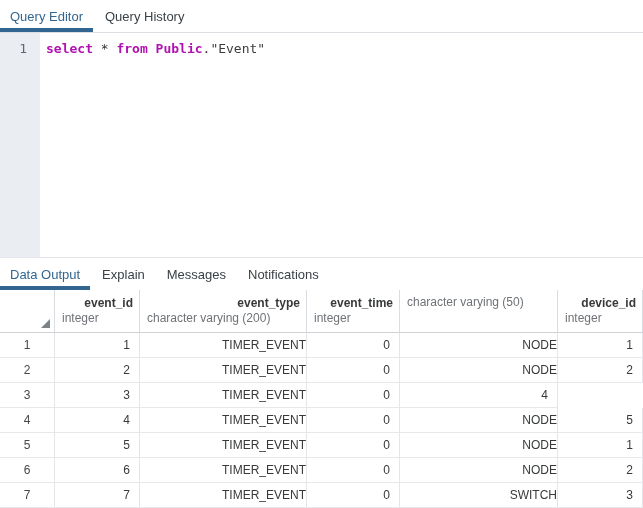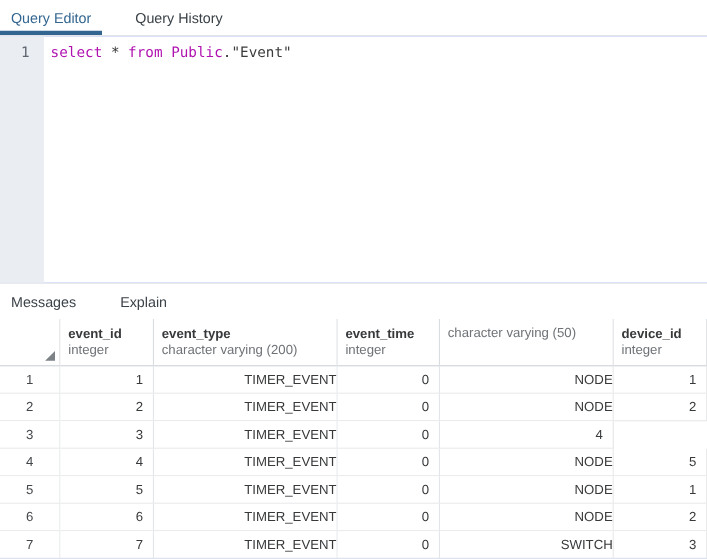--- a/index.html
+++ b/index.html
@@ -30,21 +30,21 @@
   .tabbar.output{height:33px;border-top:1px solid #e2e4e8;}
   .tab{
     font-size:13px;
     color:#3a4147;
     padding:0 10px;
     display:flex;
     align-items:center;
     cursor:pointer;
     white-space:nowrap;
   }
-  .tab + .tab{margin-left:20px;}
+  .tab + .tab{margin-left:2px;}
   .tab.active{
     color:var(--accent);
     box-shadow:inset 0 -4px 0 var(--accent);
   }
   
   .editor{
     height:224px;
     display:flex;
     background:#ffffff;
     position:relative;
@@ -58,40 +58,41 @@
     text-align:right;
     padding:7px 13px 0 0;
     color:#5f6670;
     flex:0 0 40px;
   }
   .code{
     flex:1;
     padding:7px 0 0 6px;
     white-space:pre;
   }
-  .tok-keyword{color:var(--kw);font-weight:normal;}
+  .tok-keyword{color:var(--kw);font-weight:bold;}
   .tok-operator{color:var(--plain);}
   .tok-plain{color:var(--plain);}
   .tok-string{color:var(--string);}
   
   .grid{width:643px;background:#fff;}
   .grid-header,.grid-row{display:grid;}
   .grid-header{height:43px;}
   .grid-row{height:25px;}
   .hcell{
     border-right:1px solid #d9dce0;
     border-bottom:1px solid #ced2d6;
     padding:5px 6px 0 7px;
     overflow:hidden;
     position:relative;
     background:#fff;
   }
   .hcell .col-name{
     font-size:12px;font-weight:bold;color:#37393b;line-height:16px;
     white-space:nowrap;
+    text-align:right;
   }
   .hcell .col-type{
     font-size:12px;color:#6f7377;line-height:15px;white-space:nowrap;
   }
   .corner{position:relative;}
   .corner .tri{
     position:absolute;right:4px;bottom:4px;
     width:0;height:0;
     border-left:9px solid transparent;
     border-bottom:9px solid var(--tri);
@@ -121,22 +122,24 @@
   </div>
 
   <div class="editor">
     <div class="gutter">
       <div>1</div>
     </div>
     <div class="code" id="sql-line"><span class="tok-keyword">select</span><span class="tok-plain"> </span><span class="tok-operator">*</span><span class="tok-plain"> </span><span class="tok-keyword">from</span><span class="tok-plain"> </span><span class="tok-keyword">Public</span><span class="tok-plain">.</span><span class="tok-string">"Event"</span></div>
   </div>
 
   <div class="tabbar output">
+    <div class="tab active">Data Output</div>
+    <div class="tab">Explain</div>
     <div class="tab">Messages</div>
-    <div class="tab">Explain</div>
+    <div class="tab">Notifications</div>
   </div>
 
   <div class="grid" id="grid">
       <div class="grid-header" style="grid-template-columns: 55px 85px 167px 93px 158px 85px;">
         <div class="hcell corner">
           <div class="tri"></div>
         </div>
         <div class="hcell">
           <div class="col-name">event_id</div>
           <div class="col-type">integer</div>

